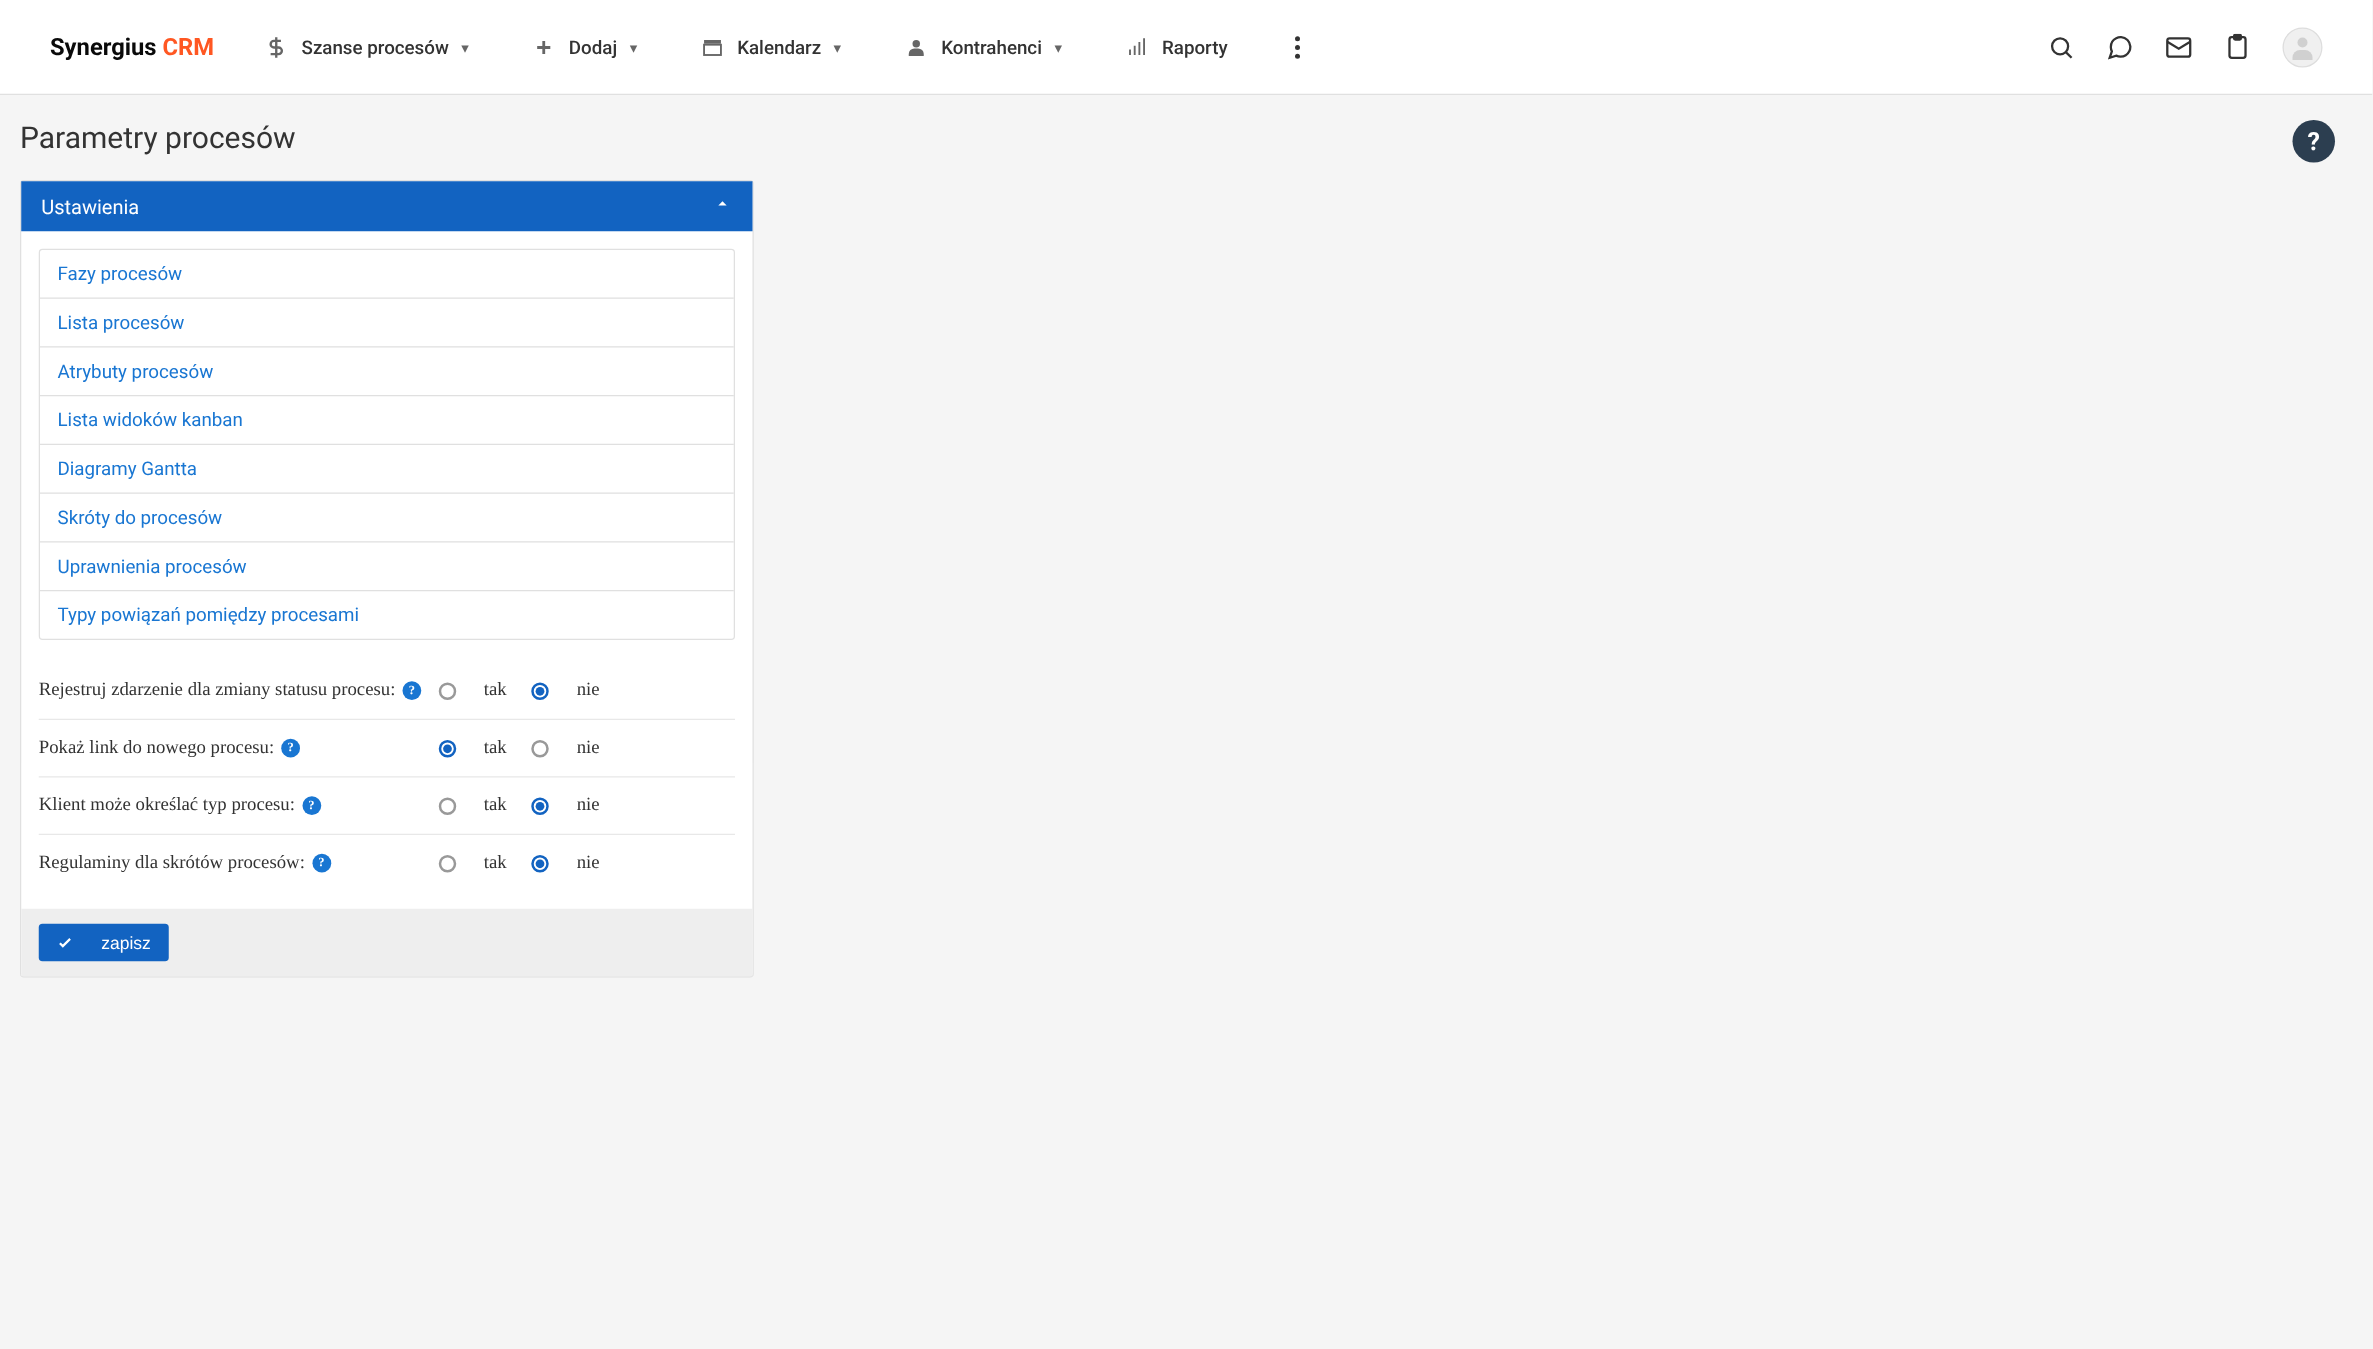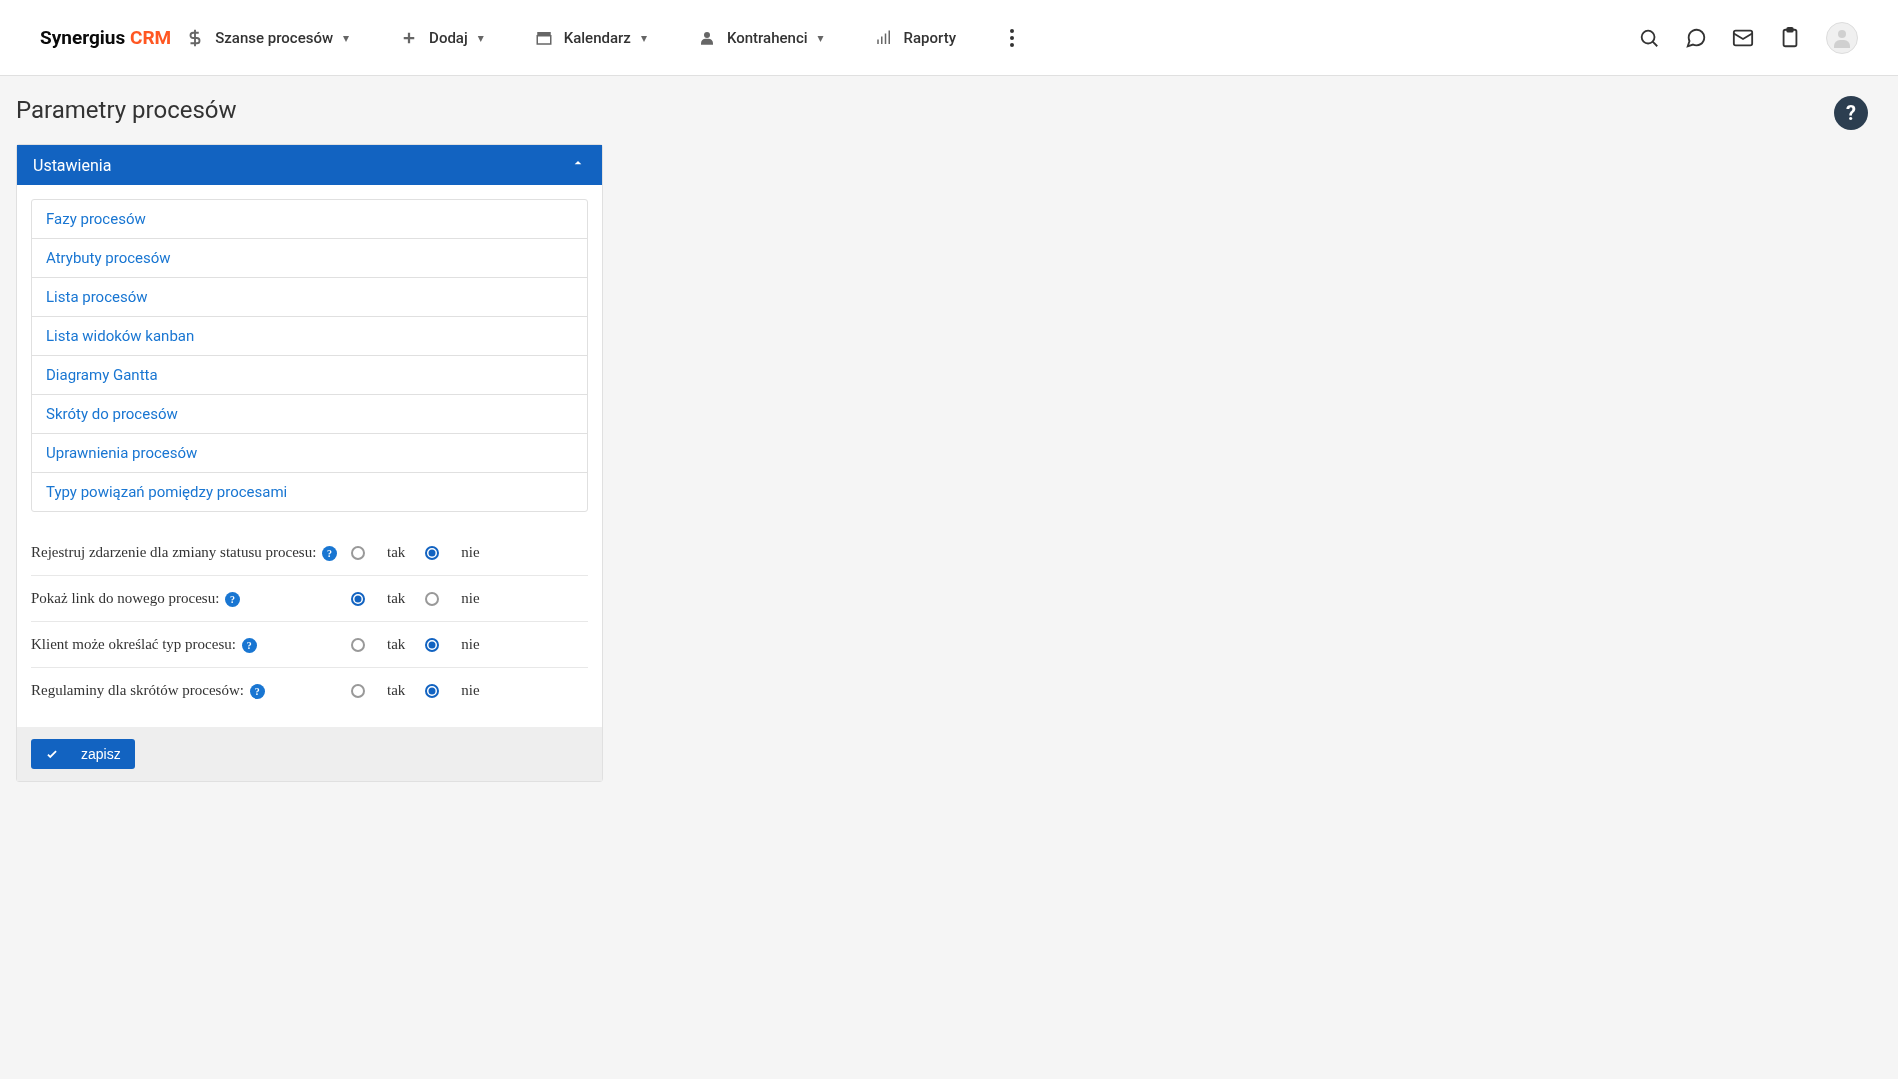--- a/index.html
+++ b/index.html
@@ -1,20 +1,20 @@
 <!DOCTYPE html>
 <html><head>
 <meta charset="utf-8">
 <style>
 * { margin: 0; padding: 0; box-sizing: border-box; }
 body { font-family: -apple-system, BlinkMacSystemFont, "Segoe UI", Roboto, sans-serif; background: #f5f5f5; color: #333; }
 
 
 .header { background: #fff; border-bottom: 1px solid #e0e0e0; height: 76px; display: flex; align-items: center; padding: 0 40px; }
-.logo { font-weight: 700; font-size: 19px; margin-right: 14px; }
+.logo { font-weight: 700; font-size: 19px; margin-right: 40px; }
 .logo-main { color: #0a0a0a; }
 .logo-accent { color: #ff5722; }
 .nav { display: flex; align-items: center; gap: 50px; flex: 1; }
 .nav-item { display: flex; align-items: center; gap: 10px; cursor: pointer; font-size: 15px; font-weight: 500; color: #333; }
 .nav-icon { width: 20px; height: 20px; display: inline-flex; align-items: center; justify-content: center; color: #666; }
 .chevron { font-size: 12px; color: #666; }
 .header-right { display: flex; align-items: center; gap: 25px; }
 .header-icon { width: 22px; height: 22px; display: inline-flex; align-items: center; justify-content: center; cursor: pointer; color: #333; }
 .avatar { width: 32px; height: 32px; border-radius: 50%; background: #f0f0f0; border: 1px solid #ddd; overflow: hidden; display: flex; align-items: center; justify-content: center; cursor: pointer; }
 .avatar svg { width: 24px; height: 24px; }
@@ -151,22 +151,22 @@
       <span>Ustawienia</span>
       <span>
         <svg viewBox="0 0 24 24" width="16" height="16" fill="currentColor">
             <path d="M7 14l5-5 5 5z"></path>
           </svg>
       </span>
     </div>
     <div class="panel-body">
       <div class="link-list">
         <div class="link-item">Fazy procesów</div>
+        <div class="link-item">Lista procesów</div>
         <div class="link-item">Atrybuty procesów</div>
-        <div class="link-item">Lista procesów</div>
         <div class="link-item">Lista widoków kanban</div>
         <div class="link-item">Diagramy Gantta</div>
         <div class="link-item">Skróty do procesów</div>
         <div class="link-item">Uprawnienia procesów</div>
         <div class="link-item">Typy powiązań pomiędzy procesami</div>
       </div>
 
       <div class="settings-rows">
         <div class="setting-row">
           <div class="setting-label">

